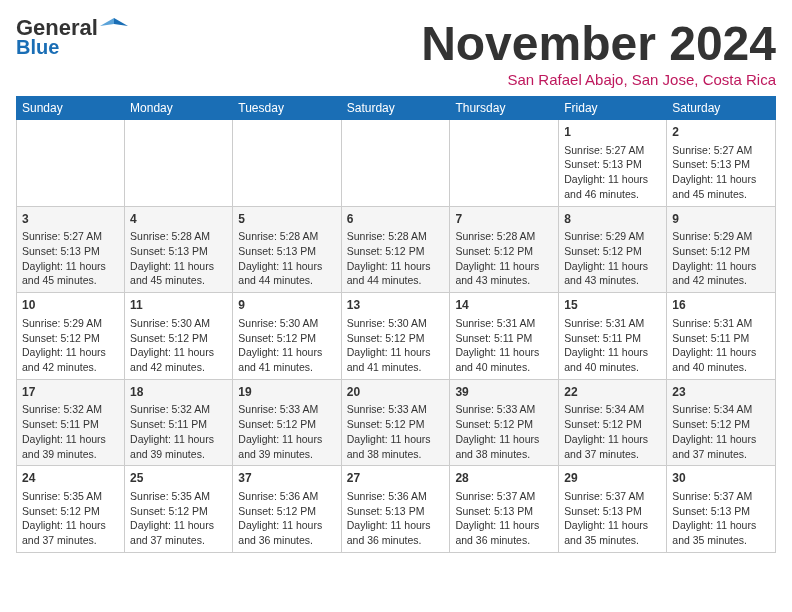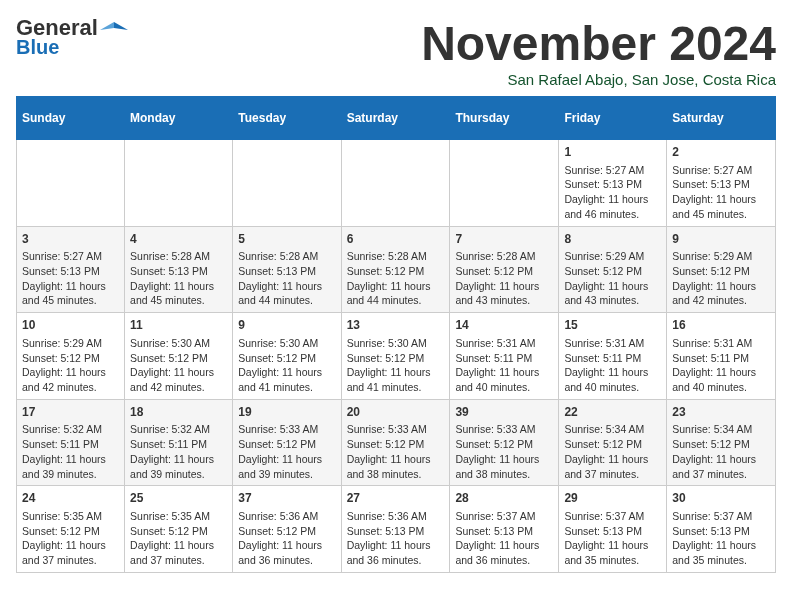--- a/index.html
+++ b/index.html
@@ -25,34 +25,34 @@
     .title-area {
       text-align: right;
     }
     .month-title {
       font-size: 48px;
       font-weight: bold;
       color: #333;
     }
     .subtitle {
       font-size: 15px;
-      color: #14532d;
+      color: #be185d;
     }
     table {
       width: 100%;
       border-collapse: collapse;
       font-size: 11px;
     }
     thead tr th {
       background-color: #1a6eb5;
       color: #fff;
       text-align: left;
-      padding: 14px 5px;
+      padding: 4px 5px;
       font-size: 12px;
-      font-weight: bold;
+      font-weight: normal;
       border: 1px solid #1a6eb5;
     }
     tbody tr td {
       border: 1px solid #ccc;
       vertical-align: top;
       padding: 4px 5px;
       height: 80px;
       width: 113px;
       background: #fff;
       color: #333;
@@ -76,21 +76,21 @@
     }
     tbody tr:nth-child(even) td.empty {
       background: #f5f5f5;
     }
   </style>
 </head>
 <body>
 
 <div class="header">
   <div class="logo">
-    <div style="display:flex;align-items:flex-end;gap:2px;">
+    <div style="display:flex;align-items:flex-start;gap:2px;">
       <span style="font-size:22px;font-weight:bold;color:#333;">General</span>
       <svg width="28" height="20" viewBox="0 0 28 20">
         <polygon points="14,2 28,10 14,8" fill="#1a6eb5"></polygon>
         <polygon points="14,2 0,10 14,8" fill="#5ba3d9"></polygon>
       </svg>
     </div>
     <span style="font-size:20px;font-weight:bold;color:#1a6eb5;margin-top:-4px;">Blue</span>
   </div>
   <div class="title-area">
     <div class="month-title">November 2024</div>

